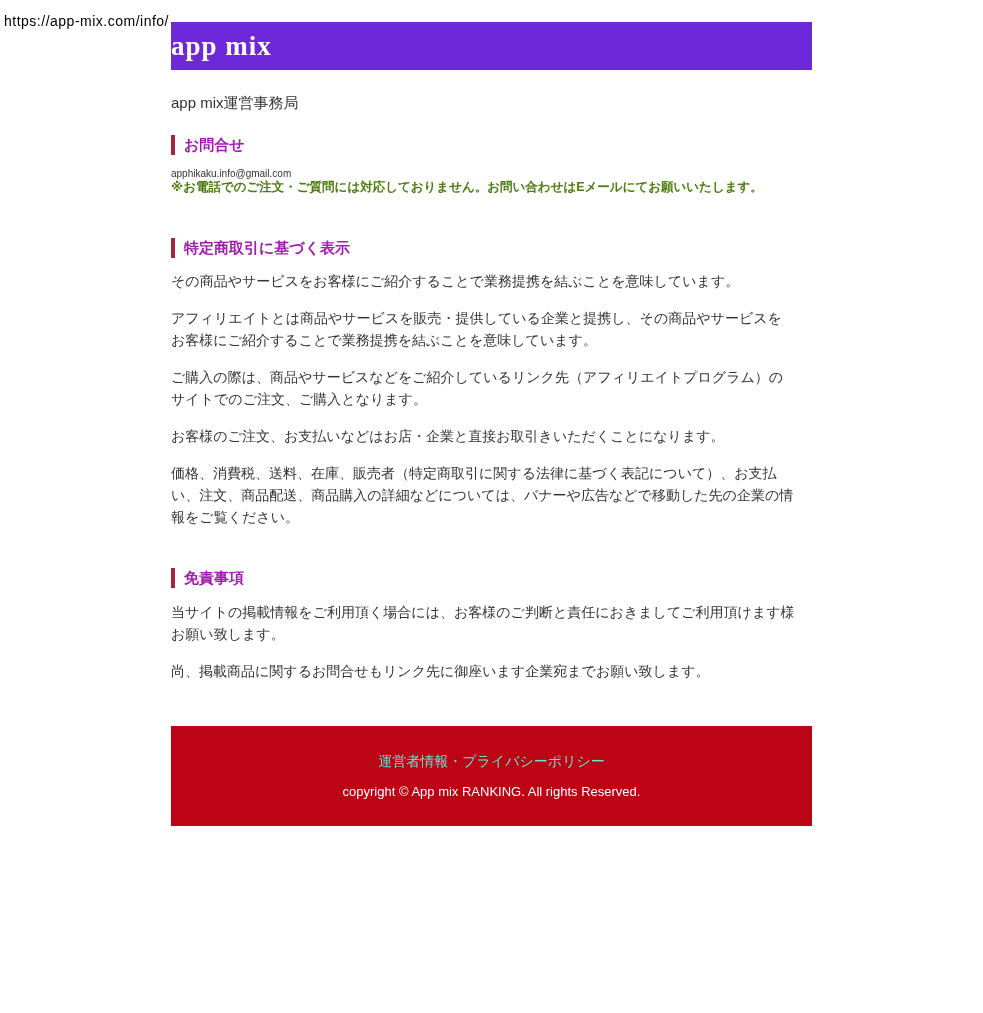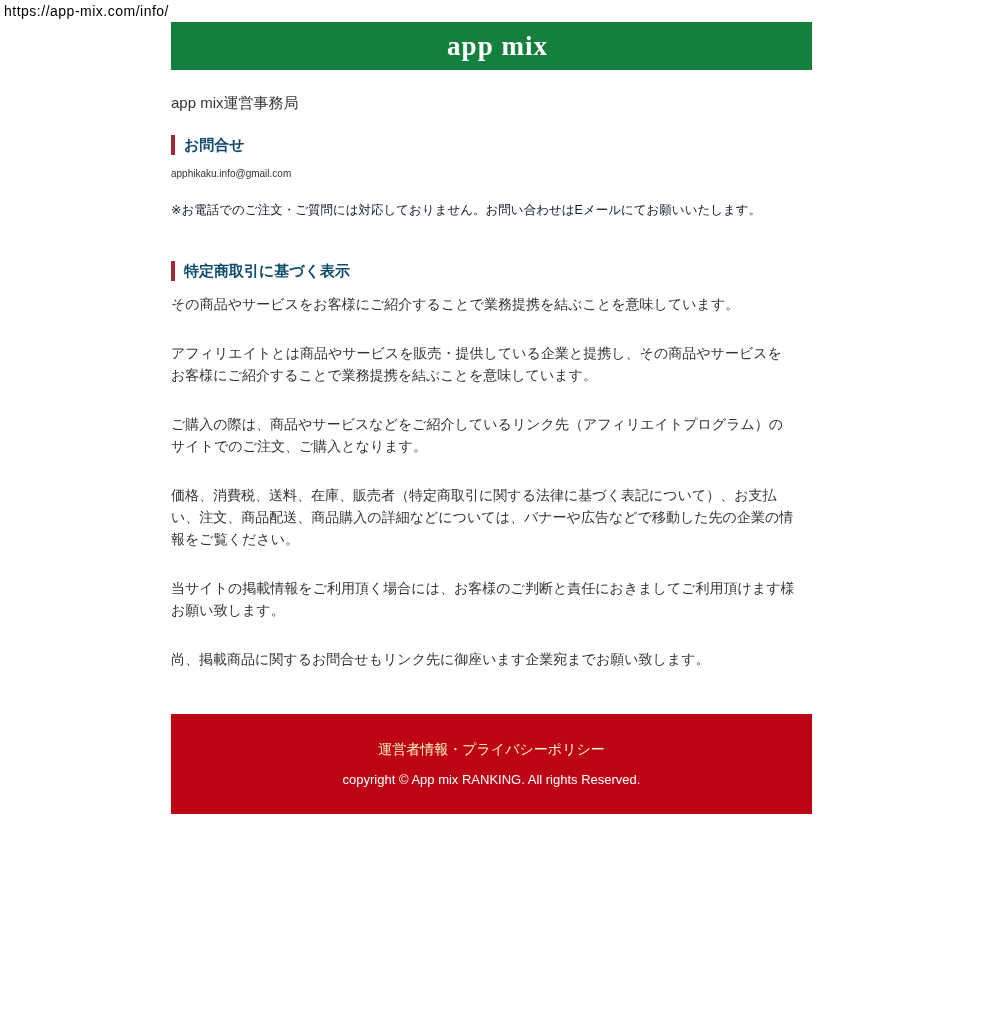--- a/index.html
+++ b/index.html
@@ -10,95 +10,93 @@
     color: #333333;
   }
   body {
     width: 983px;
     height: 1013px;
     position: relative;
     overflow: hidden;
   }
   .page-url {
     position: absolute;
-    top: 3px;
+    top: 13px;
     left: 4px;
     font-size: 14px;
     color: #000000;
     letter-spacing: 0.5px;
   }
   .container {
     width: 641px;
     margin: 0 auto;
     padding-top: 22px;
   }
   .site-header {
-    background: #15803d;
+    background: #6d28d9;
     height: 48px;
     display: flex;
     align-items: center;
-    padding-left: 12px;
     box-sizing: border-box;
-    justify-content: center;
   }
   .site-logo {
     font-family: "Liberation Serif", "DejaVu Serif", serif;
     font-weight: bold;
     font-size: 27px;
     color: #ffffff;
     letter-spacing: 1px;
     cursor: pointer;
   }
   .intro-line {
     margin-top: 24px;
     font-size: 15px;
     color: #333333;
   }
   .section-heading {
     border-left: 4px solid #a3263b;
     padding-left: 9px;
     font-size: 15px;
     font-weight: bold;
-    color: #0c4a6e;
+    color: #a21caf;
     line-height: 20px;
   }
   .h-contact   { margin-top: 22px; }
   .h-commerce  { margin-top: 42px; }
   .h-disclaimer{ margin-top: 40px; }
   .email-line {
     margin-top: 13px;
     font-size: 10px;
     color: #333333;
   }
   .note {
-    margin-top: 23px;
     font-size: 12.5px;
-    color: #0f172a;
+    color: #4d7c0f;
     line-height: 1.35;
+    font-weight: bold;
   }
   .para {
     margin: 0;
     margin-top: 16px;
     font-size: 14px;
     line-height: 22px;
     color: #333333;
     width: 625px;
   }
-  .para + .para { margin-top: 27px; }
+  .para + .para { margin-top: 15px; }
   .h-commerce + .para, .h-disclaimer + .para { margin-top: 12px; }
   .site-footer {
     margin-top: 44px;
     background: #bd0414;
     height: 100px;
     box-sizing: border-box;
     padding-top: 26px;
     text-align: center;
   }
   .footer-link {
-    color: #fef9c3;
+    color: #5eead4;
     font-size: 14px;
     cursor: pointer;
     display: inline-block;
   }
   .footer-copyright {
     margin-top: 13px;
     color: #ffffff;
     font-size: 13px;
   }
 </style>
@@ -120,22 +118,24 @@
   <div class="email-line">apphikaku.info@gmail.com</div>
 
   <div class="note">※お電話でのご注文・ご質問には対応しておりません。お問い合わせはEメールにてお願いいたします。</div>
 
 
   <h2 class="section-heading h-commerce">特定商取引に基づく表示</h2>
 
   <p class="para">その商品やサービスをお客様にご紹介することで業務提携を結ぶことを意味しています。</p>
   <p class="para">アフィリエイトとは商品やサービスを販売・提供している企業と提携し、その商品やサービスをお客様にご紹介することで業務提携を結ぶことを意味しています。</p>
   <p class="para">ご購入の際は、商品やサービスなどをご紹介しているリンク先（アフィリエイトプログラム）のサイトでのご注文、ご購入となります。</p>
+  <p class="para">お客様のご注文、お支払いなどはお店・企業と直接お取引きいただくことになります。</p>
   <p class="para">価格、消費税、送料、在庫、販売者（特定商取引に関する法律に基づく表記について）、お支払い、注文、商品配送、商品購入の詳細などについては、バナーや広告などで移動した先の企業の情報をご覧ください。</p>
 
+  <h2 class="section-heading h-disclaimer">免責事項</h2>
 
   <p class="para">当サイトの掲載情報をご利用頂く場合には、お客様のご判断と責任におきましてご利用頂けます様お願い致します。</p>
   <p class="para">尚、掲載商品に関するお問合せもリンク先に御座います企業宛までお願い致します。</p>
 
   <div class="site-footer">
     <span class="footer-link">運営者情報・プライバシーポリシー</span>
     <div class="footer-copyright">copyright © App mix RANKING. All rights Reserved.</div>
   </div>
 
 </div>

